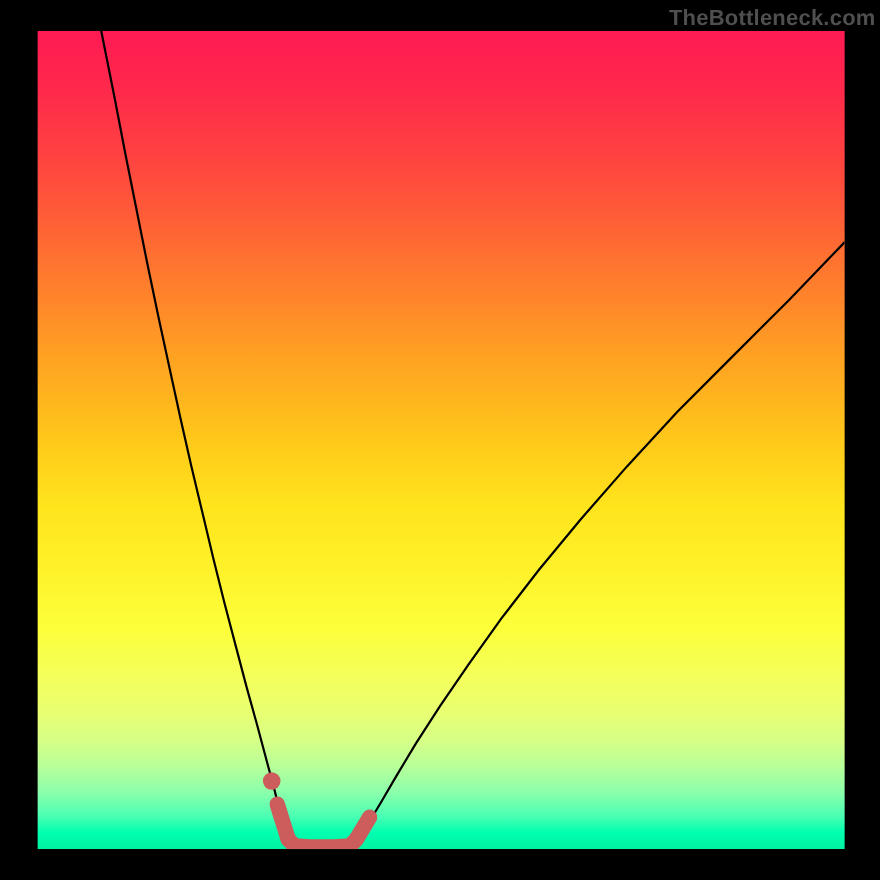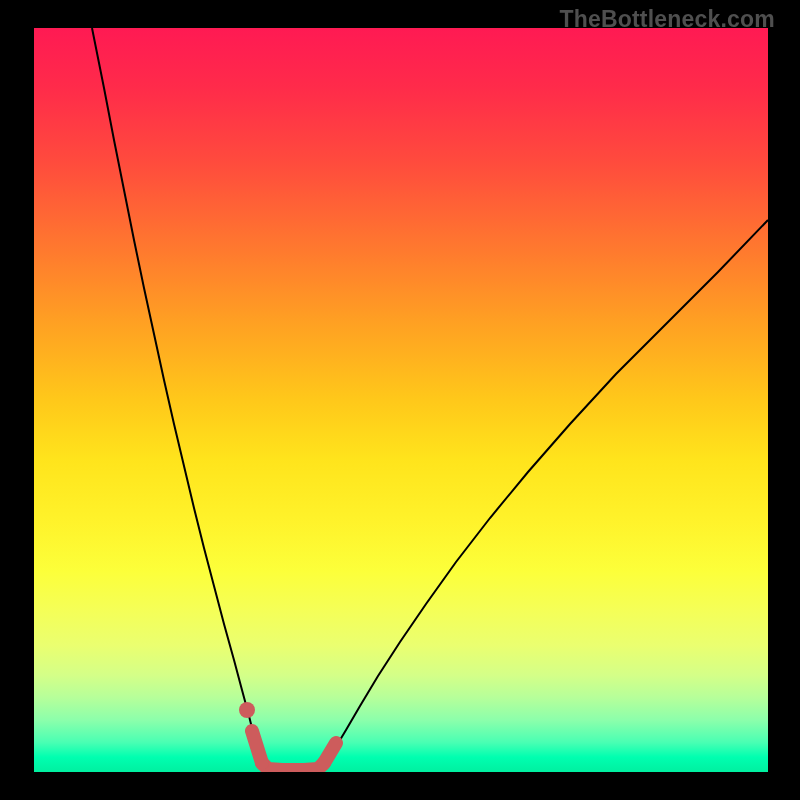--- a/index.html
+++ b/index.html
@@ -50,23 +50,23 @@
       #b6ff9a 90%,
       #8cffab 93%,
       #4affb3 96%,
       #00ffb0 98%,
       #00f0a0 100%
     );
   }
   .watermark {
     position: absolute;
     top: 6px;
-    right: 25px;
+    right: 4px;
     color: #4f4f4f;
-    font-size: 23px;
+    font-size: 20px;
     font-weight: 600;
     letter-spacing: 0.2px;
     user-select: none;
   }
   svg.curves {
     position: absolute;
     left: 0;
     top: 0;
     width: 100%;
     height: 100%;

